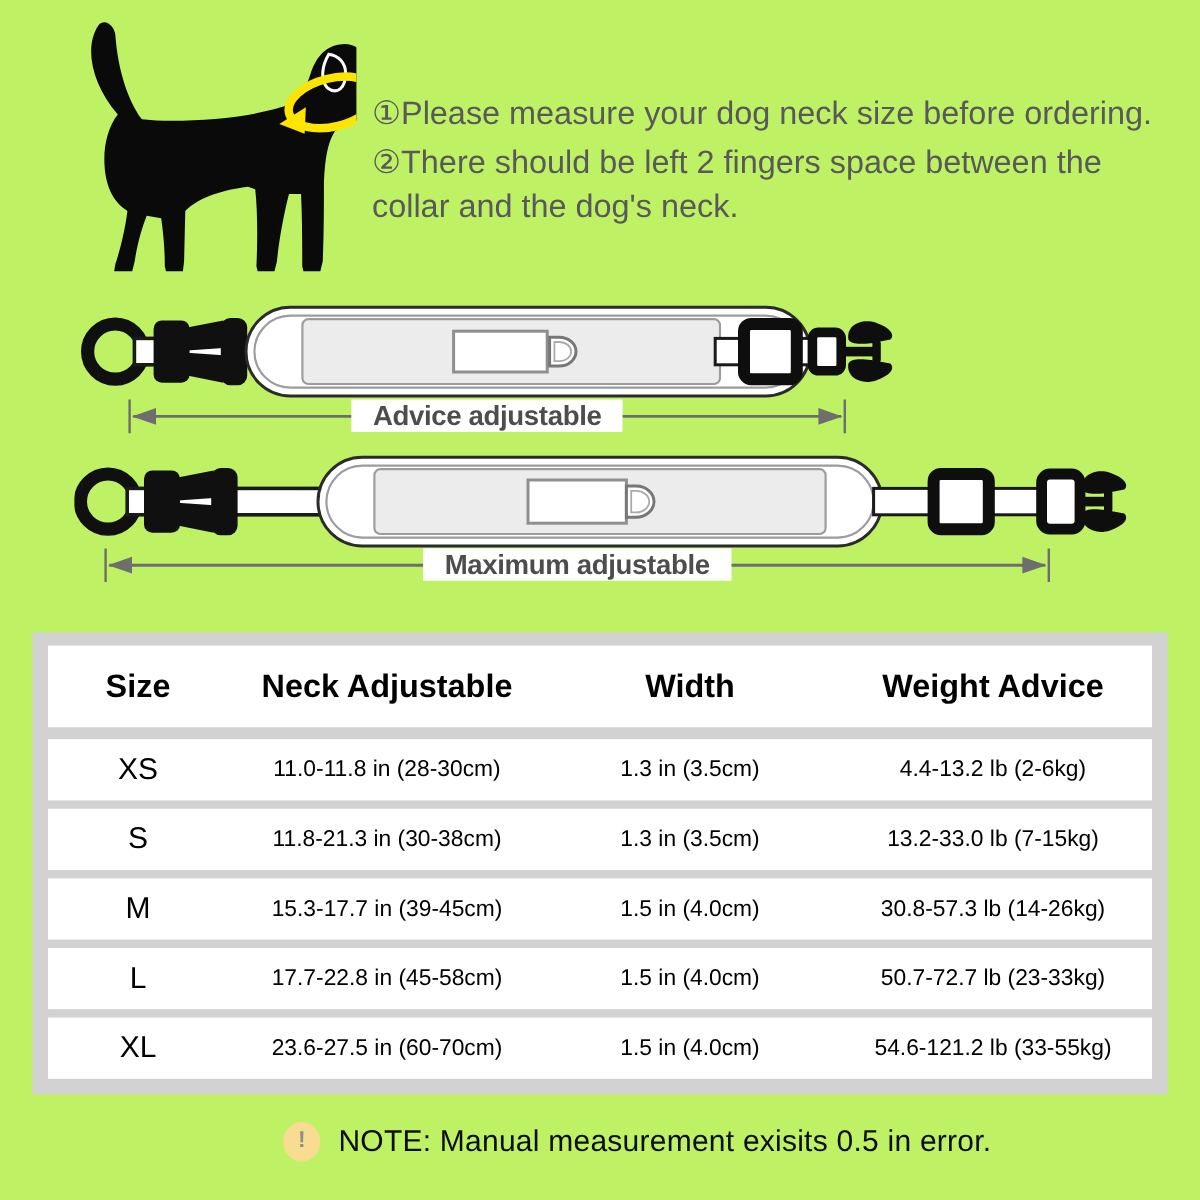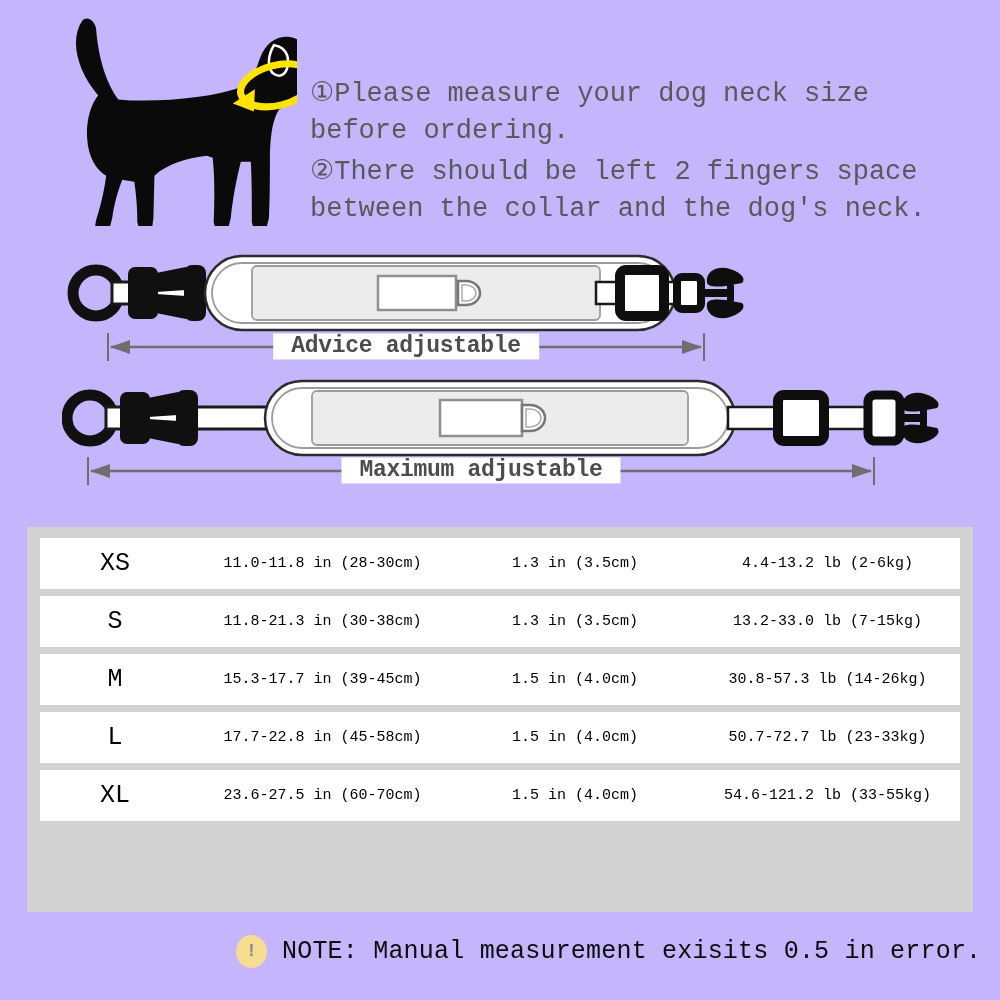--- a/index.html
+++ b/index.html
@@ -1,18 +1,18 @@
 <!DOCTYPE html>
 <html style="--collar-ring-yellow: #ffe400; --note-icon-bg: #f8dc92; --note-icon-mark: #8f8f8f; --table-band: #d2d2d2; --instruction-text: #58595a; --arrow-text: #4d4d4d; --diagram-line: #6e6e6e;"><head>
 <meta charset="utf-8">
 <style>
   html,body{margin:0;padding:0;background:#fff;}
   #canvas{
-    position:relative;width:1000px;height:1000px;background:#c4b5fd;overflow:hidden;
-    font-family:Liberation Mono, monospace;color:#111;
+    position:relative;width:1000px;height:1000px;background:#bef264;overflow:hidden;
+    font-family:Liberation Sans, sans-serif;color:#111;
   }
   .abs{position:absolute;}
 
   
   .instructions{left:310px;top:76px;width:672px;}
   .ins-item{font-size:27px;line-height:37px;color:var(--instruction-text,#58595a);margin-bottom:4px;}
 
   
   .dim{height:32px;}
   .dim svg{display:block;}
@@ -28,21 +28,21 @@
   
   .table-panel{
     left:27px;top:527px;width:946px;height:385px;background:var(--table-band,#d2d2d2);
     box-sizing:border-box;padding:11px 13px;
   }
   .trow{
     background:#fff;width:920px;margin-bottom:7px;height:51px;
     display:grid;grid-template-columns:150px 265px 240px 265px;align-items:center;text-align:center;
   }
   .trow.thead{height:68px;margin-bottom:10px;}
-  .cell{font-size:15px;color:#000;}
+  .cell{font-size:19px;color:#000;}
   .cell.th{font-size:27px;font-weight:700;color:#000;}
   .cell.szval{font-size:25px;}
 
   
   .note-row{left:236px;top:934px;height:34px;display:flex;align-items:center;}
   .note-icon{
     width:31px;height:33px;border-radius:50%;background:var(--note-icon-bg,#f8dc92);
     display:flex;align-items:center;justify-content:center;
     color:var(--note-icon-mark,#8f8f8f);font-size:19px;font-weight:700;
   }
@@ -175,20 +175,26 @@
       <line class="bar" x1="2" y1="2" x2="2" y2="30"></line>
       <line class="bar" x1="788" y1="2" x2="788" y2="30"></line>
       <line class="dline" x1="5" y1="16" x2="785" y2="16"></line>
       <polygon class="ah" points="4,16 24,9 24,23"></polygon>
       <polygon class="ah" points="786,16 766,9 766,23"></polygon>
     </svg>
     <span class="dim-label">Maximum adjustable</span>
   </div>
 
   <div class="abs table-panel">
+    <div class="trow thead">
+      <div class="cell th">Size</div>
+      <div class="cell th">Neck Adjustable</div>
+      <div class="cell th">Width</div>
+      <div class="cell th">Weight Advice</div>
+    </div>
     <div class="trow">
       <div class="cell szval">XS</div>
       <div class="cell">11.0-11.8 in (28-30cm)</div>
       <div class="cell">1.3 in (3.5cm)</div>
       <div class="cell">4.4-13.2 lb (2-6kg)</div>
     </div>
     <div class="trow">
       <div class="cell szval">S</div>
       <div class="cell">11.8-21.3 in (30-38cm)</div>
       <div class="cell">1.3 in (3.5cm)</div>

